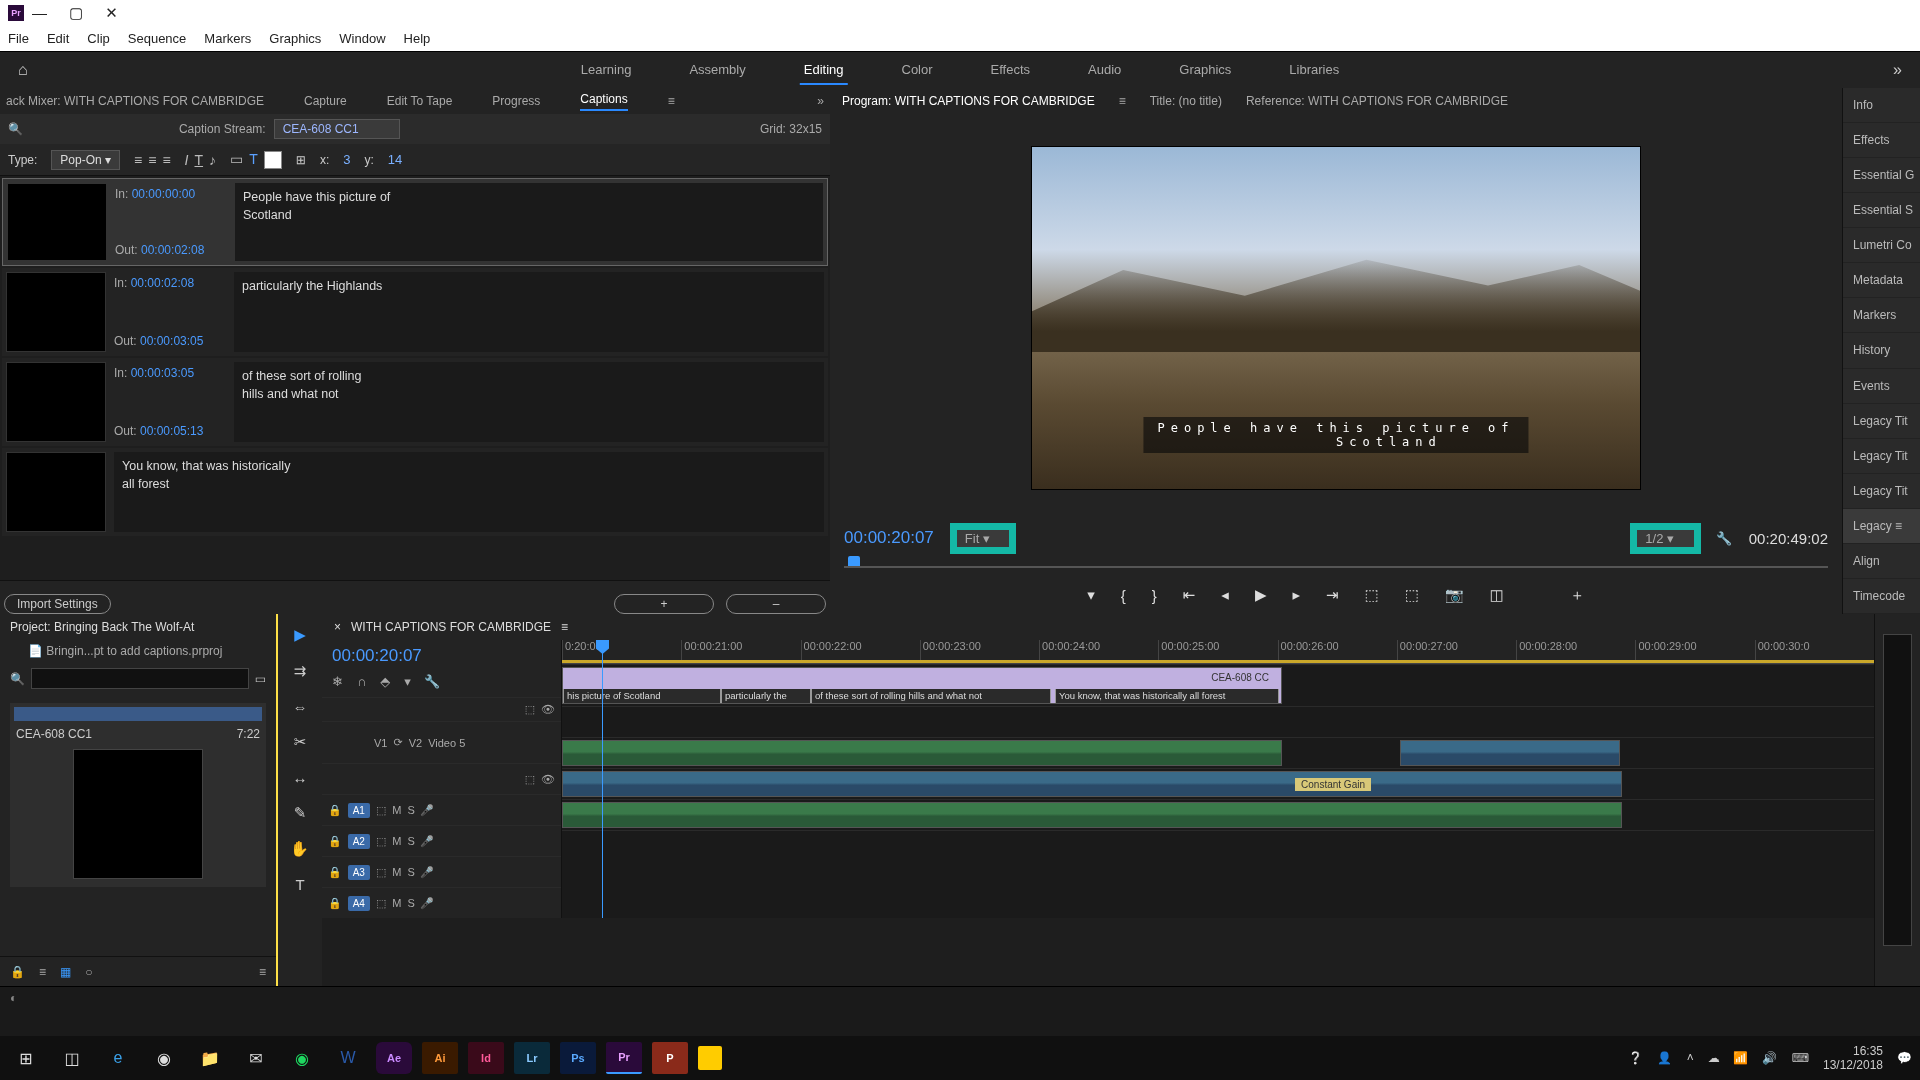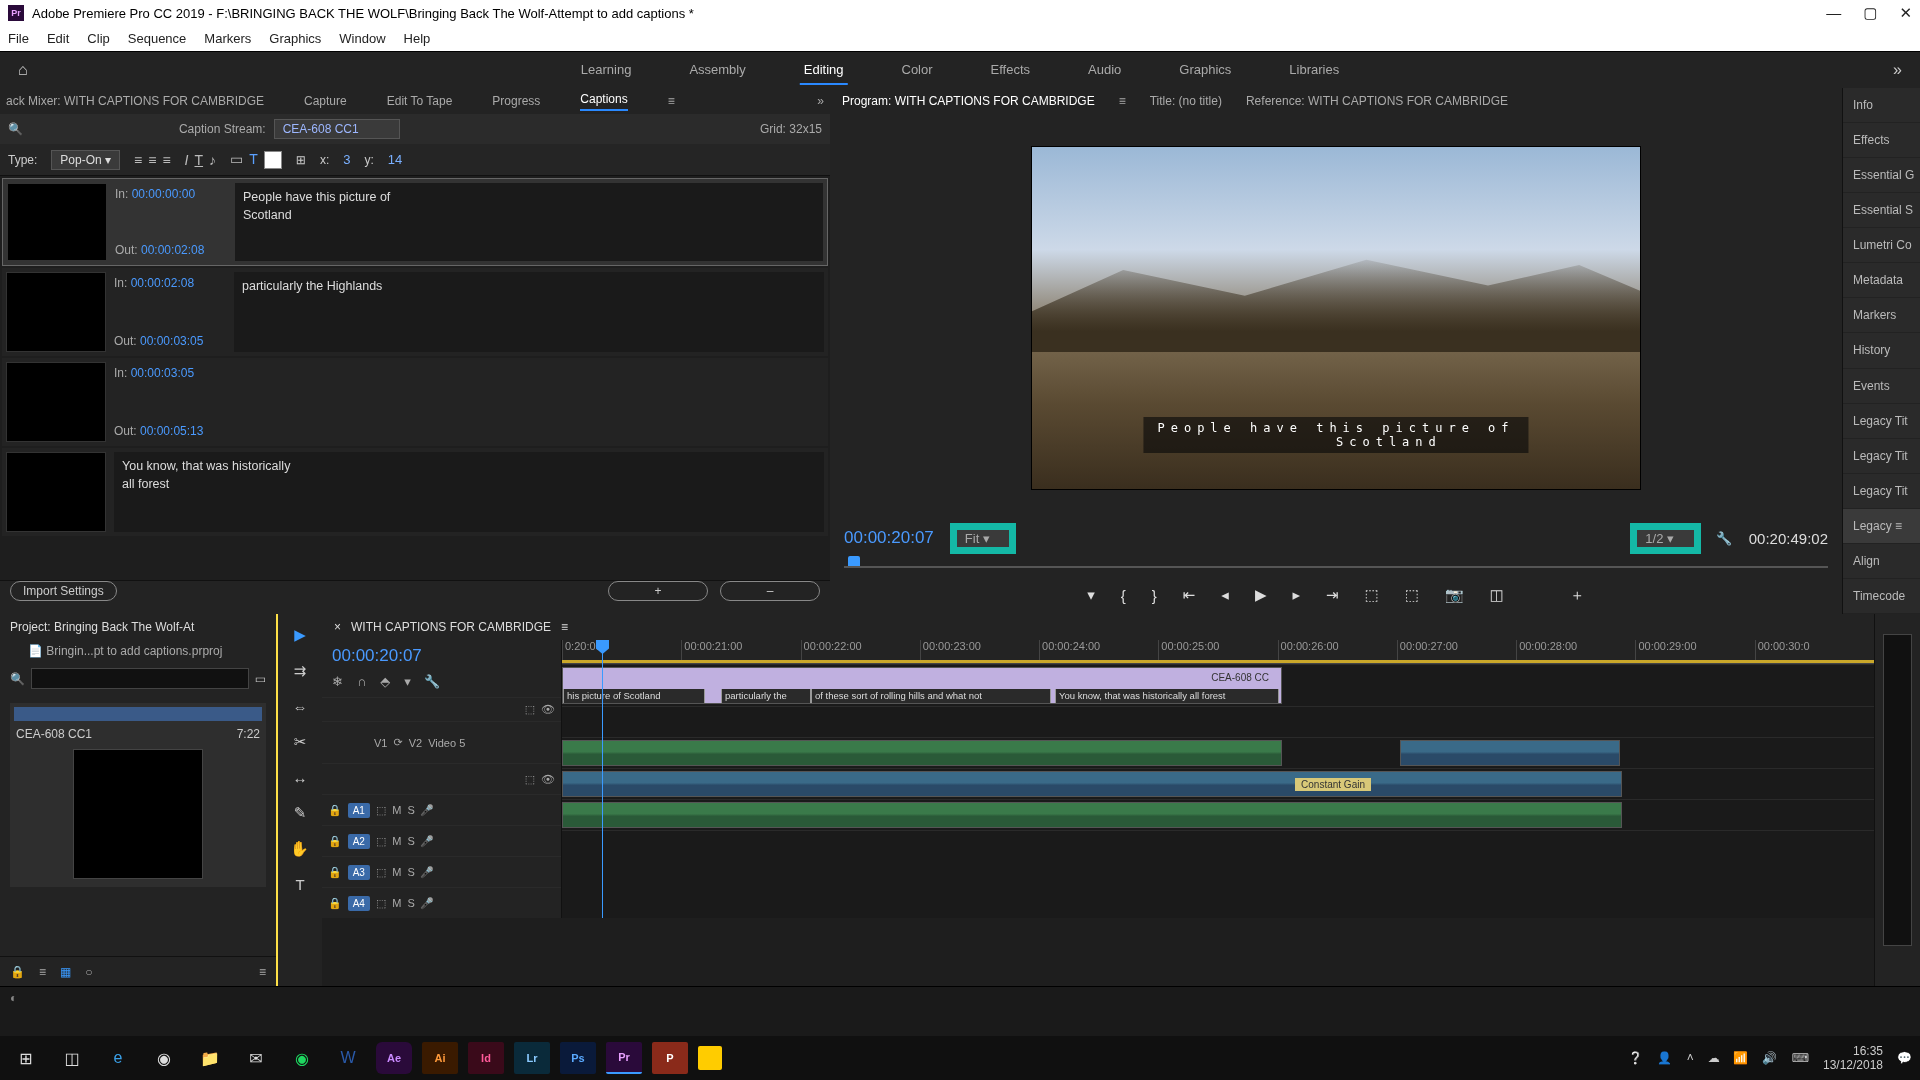--- a/index.html
+++ b/index.html
@@ -30,21 +30,21 @@
 .lp-row2 .fmtgrp span { cursor:pointer; }
 .lp-row2 .swatch { width:18px; height:18px; background:#fff; border:1px solid #888; }
 .lp-row2 .xy { color:#7ab0ff; font-size:13px; }
 .lp-captions { flex:1; overflow:hidden; padding:2px; }
 .caprow { display:flex; height:88px; margin-bottom:2px; background:#232323; }
 .caprow.sel { background:#333; border:1px solid #666; }
 .capthumb { width:100px; background:#000; margin:4px; border:1px solid #333; position:relative; }
 .captimes { width:120px; font-size:12px; color:#aaa; display:flex; flex-direction:column; justify-content:space-between; padding:8px 4px; }
 .captimes .tc { color:#4a9aff; }
 .captext { flex:1; background:#1a1a1a; margin:4px; padding:6px 8px; color:#ddd; font-size:12.5px; line-height:1.4; }
-.lp-foot { height:34px; display:flex; align-items:flex-start; padding:0 10px; background:#232323; border-top:1px solid #111;gap:46px; }
+.lp-foot { height:34px; display:flex; align-items:flex-end; padding:0 4px; background:#232323; border-top:1px solid #111;gap:46px; }
 .lp-foot .imp { border:1px solid #888; border-radius:10px; padding:2px 12px; font-size:12px; color:#ccc; }
 .lp-foot .plusminus { margin-left:auto; display:flex; gap:12px; }
 .lp-foot .plusminus span { border:1px solid #888; border-radius:12px; width:100px; text-align:center; padding:2px 0; }
 
 .rightpane { flex:1; display:flex; background:#1e1e1e; }
 .progpane { flex:1; display:flex; flex-direction:column; }
 .pp-tabs { height:26px; display:flex; align-items:center; gap:24px; padding:0 12px; color:#aaa; font-size:12px; background:#232323; }
 .pp-tabs .pact { color:#fff; }
 .pp-monitor { flex:1; background:#232323; display:flex; align-items:center; justify-content:center; position:relative; }
 .vidframe { width:610px; height:344px; background:linear-gradient(to bottom,#9bb8d6 0%,#cdd9e8 30%,#7a6a50 55%,#5a4a32 75%,#3a2e1e 100%); position:relative; border:1px solid #000; overflow:hidden; }
@@ -115,21 +115,20 @@
 .taskbar .tb.pr { background:#2a0a3a; color:#e8a0ff; border-bottom:2px solid #3a9aff; }
 .taskbar .tb.pp { background:#8a2a1a; color:#fff; }
 .taskbar .sys { margin-left:auto; display:flex; align-items:center; gap:14px; color:#ccc; font-size:12px; }
 .taskbar .sys .clock { text-align:right; line-height:1.2; }
 </style>
 </head>
 <body>
 
 <div class="titlebar">
   <div class="ticon">Pr</div>
-  <div class="ttext">Adobe Premiere Pro CC 2019 - F:\BRINGING BACK THE WOLF\Bringing Back The Wolf-Attempt to add captions *</div>
   <div class="wbtns">
     <span>—</span>
     <span>▢</span>
     <span>✕</span>
   </div>
 </div>
 
 <div class="menubar">
   <span>File</span>
   <span>Edit</span>
@@ -216,20 +215,21 @@
     <div>Out: <span class="tc">00:00:03:05</span></div>
           </div>
     <div class="captext">particularly the Highlands</div>
         </div>
         <div class="caprow">
           <div class="capthumb"></div>
     <div class="captimes">
             <div>In: <span class="tc">00:00:03:05</span></div>
     <div>Out: <span class="tc">00:00:05:13</span></div>
           </div>
+    <div class="captext">of these sort of rolling<br>hills and what not</div>
         </div>
         <div class="caprow">
           <div class="capthumb"></div>
     <div class="captext">You know, that was historically<br>all forest</div>
         </div>
       </div>
     <div class="lp-foot">
       <span class="imp">Import Settings</span>
       <div class="plusminus">
         <span>+</span>
@@ -417,21 +417,21 @@
             <span>00:00:27:00</span>
             <span>00:00:28:00</span>
             <span>00:00:29:00</span>
             <span>00:00:30:0</span>
           </div>
         <div class="playhead"></div>
         <div class="track v2">
           <div class="clip cc" style="left:0;width:720px">
             <div style="text-align:right;padding:2px 6px;font-size:10px;color:#333">CEA-608 CC</div>
             <div id="capsegs">
-                <div class="capseg" style="left: 0px; width: 142px;">his picture of  Scotland</div>
+                <div class="capseg" style="left: 0px; width: 158px;">his picture of  Scotland</div>
                 <div class="capseg" style="left: 158px; width: 90px;">particularly the</div>
                 <div class="capseg" style="left: 248px; width: 240px;">of these sort of rolling hills and what not</div>
                 <div class="capseg" style="left: 492px; width: 224px;">You know, that was historically  all forest</div>
               </div>
           </div>
         </div>
         <div class="track v1"></div>
         <div class="track a">
           <div class="clip aud1" style="left:0;width:720px"></div>
           <div class="clip aud2" style="left:838px;width:220px"></div>

